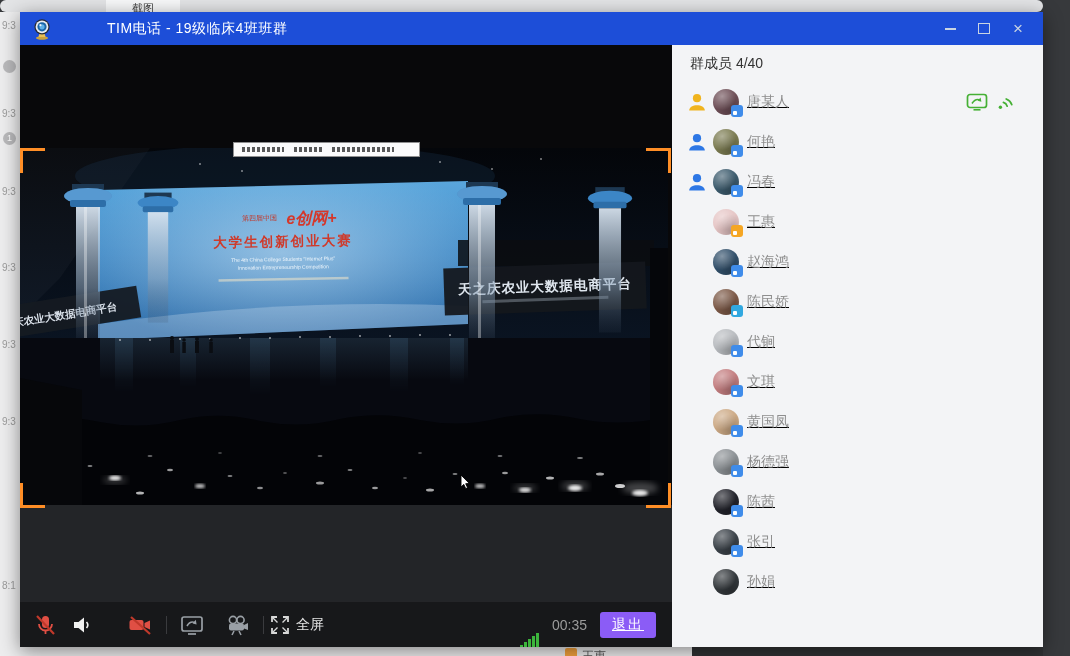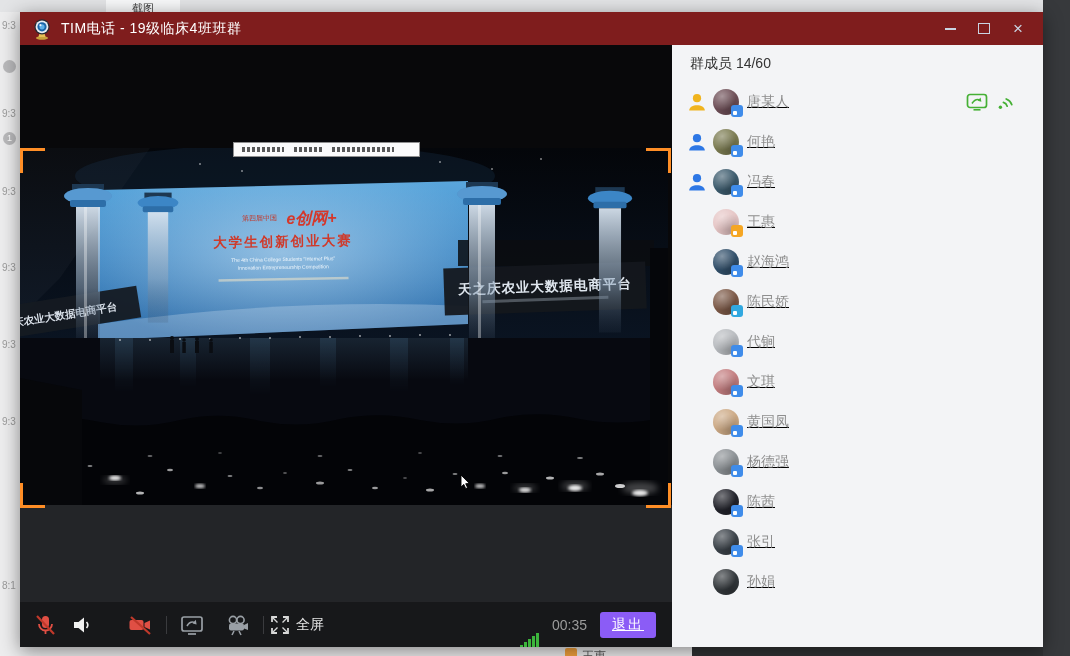--- a/index.html
+++ b/index.html
@@ -3,21 +3,21 @@
 <meta charset="utf-8">
 <style>
   html,body{margin:0;padding:0;}
   body{
     width:1070px;height:656px;position:relative;overflow:hidden;
     background:#37393c;
     font-family:"Liberation Sans","DejaVu Sans",sans-serif;
     -webkit-font-smoothing:antialiased;
   }
   
-  .bg-top{position:absolute;left:0;top:0;width:1043px;height:12px;background:#e3e4e6;overflow:hidden;}
+  .bg-top{position:absolute;left:0;top:0;width:1043px;height:12px;background:#e3e4e6;overflow:hidden;border-radius:6px;}
   .bg-top .tab{position:absolute;left:106px;top:0;width:74px;height:12px;background:#f7f8f9;
     font-size:11px;color:#3c3c3c;text-align:center;line-height:16px;}
   .bg-left{position:absolute;left:0;top:12px;width:20px;height:644px;background:#ededee;overflow:hidden;}
   .bg-left .ts{position:absolute;left:2px;font-size:10px;color:#9b9b9b;white-space:nowrap;}
   .bg-left .dot-badge{position:absolute;left:3px;width:13px;height:13px;border-radius:50%;
     background:#b9b9bb;color:#fff;font-size:9px;line-height:13px;text-align:center;}
   .bg-bottom{position:absolute;left:20px;top:647px;width:672px;height:9px;background:#ededee;overflow:hidden;}
   .bg-bottom .frag{position:absolute;left:545px;top:1px;display:flex;align-items:flex-start;gap:5px;}
   .bg-bottom .frag i{display:block;width:12px;height:12px;border-radius:2px;background:#f5a33d;}
   .bg-bottom .frag span{font-size:12px;color:#5a5a5a;}
@@ -104,21 +104,21 @@
 <div class="bg-bottom">
   <div class="frag">
     <i></i>
     <span>王惠</span>
   </div>
 </div>
 <div class="bg-bottom-right"></div>
 
 <div class="window">
 
-  <div class="titlebar" style="background: #7f1d1d;">
+  <div class="titlebar" style="background: #1d4ed8; gap: 46px;">
     <span class="logo">
       <svg width="20" height="22" viewBox="0 0 20 22">
         <ellipse cx="10" cy="20" rx="6" ry="1.8" fill="#caa23c"></ellipse>
         <path d="M7.4,15.5 L12.6,15.5 L13.6,19 L6.4,19 Z" fill="#e8c056"></path>
         <circle cx="10" cy="8.8" r="7.6" fill="#272b33"></circle>
         <circle cx="10" cy="8.8" r="6.4" fill="#e9edf2"></circle>
         <circle cx="10" cy="8.8" r="4.6" fill="#1a66a8"></circle>
         <circle cx="10" cy="8.8" r="2.6" fill="#5fb1e8"></circle>
         <circle cx="8.4" cy="7.2" r="1.1" fill="#ffffff" opacity=".9"></circle>
       </svg>
@@ -394,21 +394,21 @@
             <i style="height:9px"></i>
             <i style="height:12px"></i>
             <i style="height:15px"></i>
         </div>
         <div class="timer">00:35</div>
         <div class="exit-btn" style="background: #8b5cf6; text-decoration: underline;">退出</div>
       </div>
     </div>
 
     <div class="panel">
-      <div class="panel-header">群成员 14/60</div>
+      <div class="panel-header">群成员 4/40</div>
       <div class="member-list">
   <div class="member-row">
     <span class="role-icon" style="color: rgb(240, 180, 30);">
       <svg width="20" height="20" viewBox="0 0 20 20">
         <circle cx="10" cy="6.2" r="4.1" fill="currentColor"></circle>
         <path d="M2.2,18.6 C2.2,11.6 17.8,11.6 17.8,18.6 Z" fill="currentColor"></path>
       </svg>
     </span>
     <span class="avatar" style="background: rgb(110, 79, 87);">
               <i class="badge" style="background: rgb(63, 140, 234);"></i>

